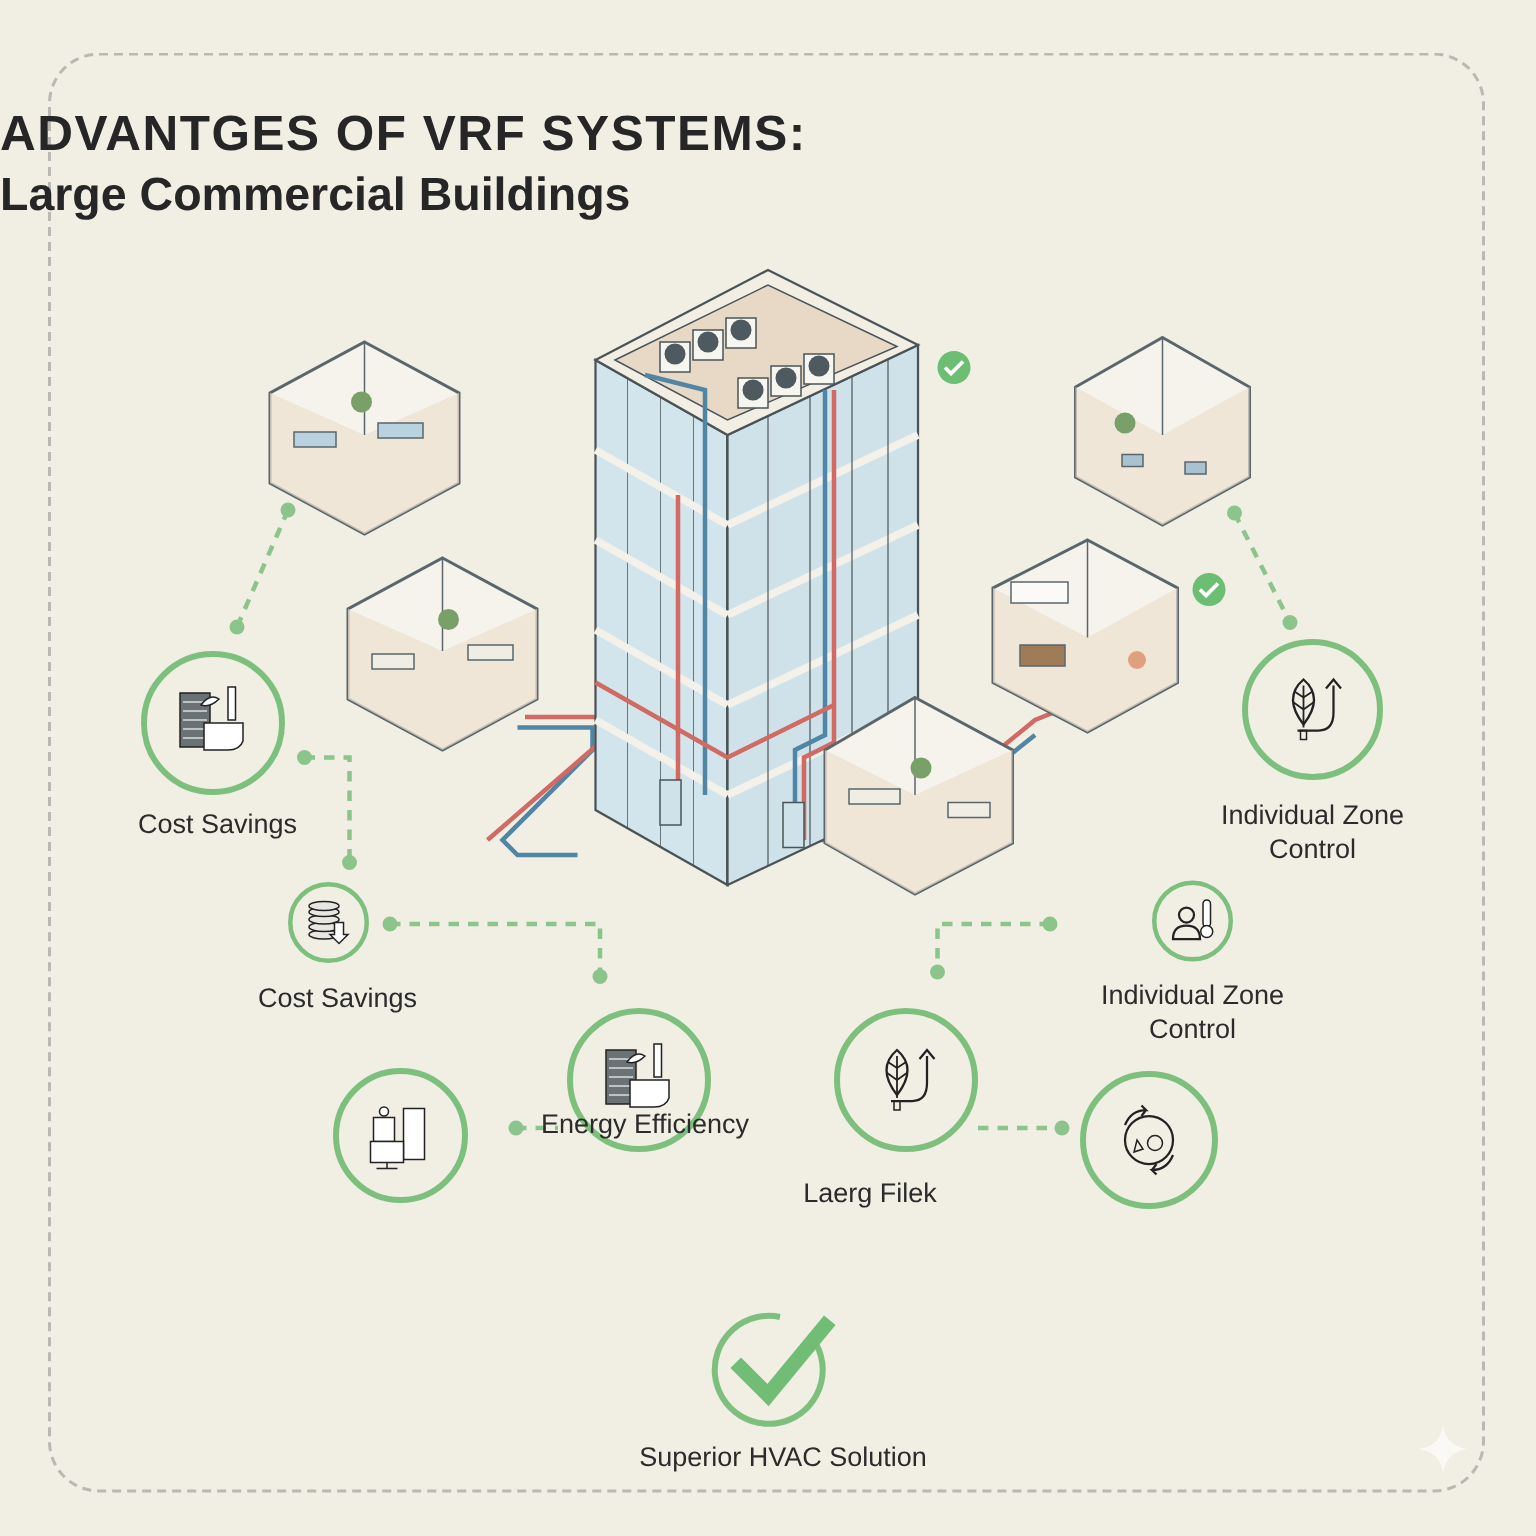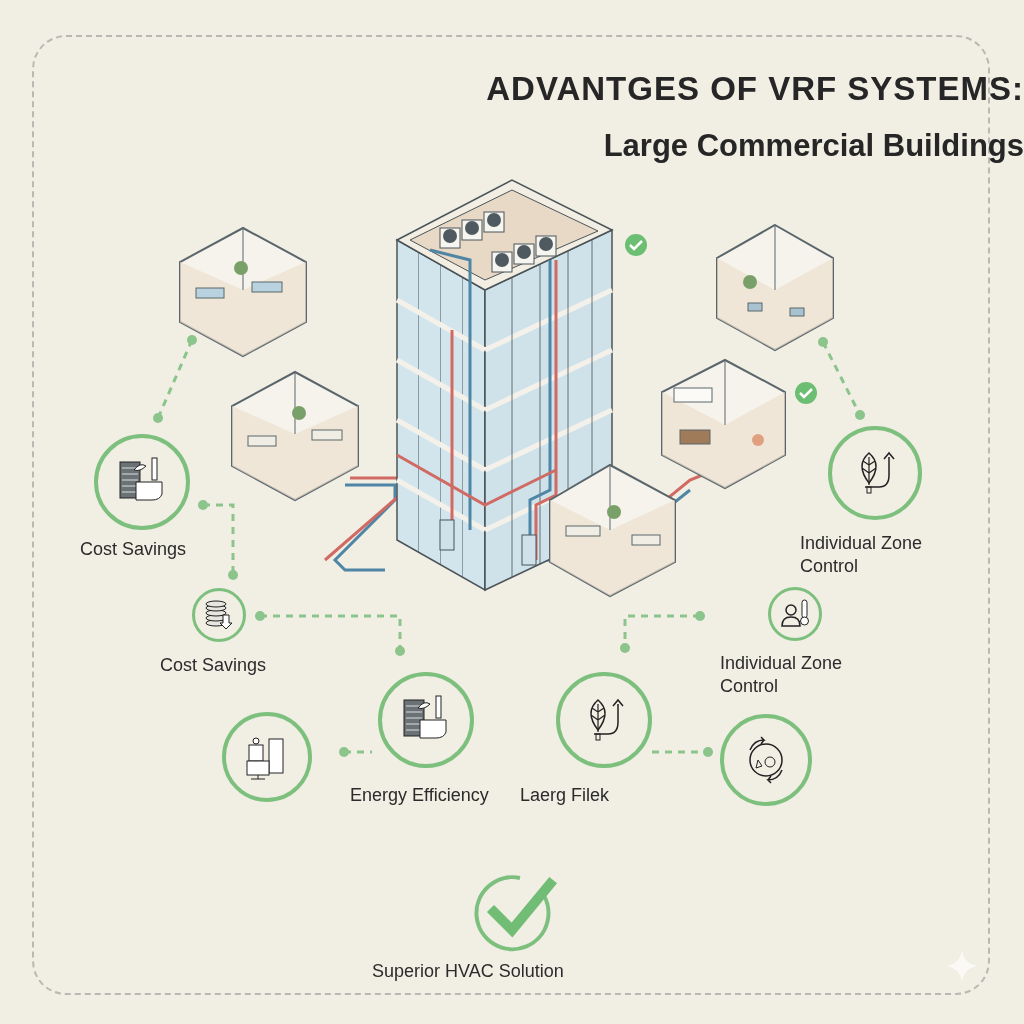--- a/index.html
+++ b/index.html
@@ -1,21 +1,21 @@
 <!DOCTYPE html>
 <html><head>
 <meta charset="utf-8">
 <style>
   html,body{margin:0;padding:0;}
   body{width:1024px;height:1024px;background:#f1eee4;position:relative;overflow:hidden;font-family:"Liberation Sans","DejaVu Sans",sans-serif;color:#222;}
   .frame{position:absolute;left:32px;top:35px;width:958px;height:960px;border:2px dashed #b9b8b2;border-radius:34px;box-sizing:border-box;}
-  .title{position:absolute;left:0;width:1024px;text-align:right;font-weight:bold;color:#262626;}
+  .title{position:absolute;left:0;width:1024px;text-align:left;font-weight:bold;color:#262626;}
   .t1{top:70px;font-size:33px;letter-spacing:1px;}
-  .t2{top:112px;font-size:31px;margin-top:16px;}
-  .label{position:absolute;font-size:18px;color:#2b2b2b;line-height:23px;white-space:nowrap;}
+  .t2{top:112px;font-size:31px;}
+  .label{position:absolute;font-size:18px;color:#2b2b2b;text-align:center;line-height:23px;white-space:nowrap;}
   .circle{position:absolute;border:4px solid #7dc07e;border-radius:50%;box-sizing:border-box;background:transparent;display:flex;align-items:center;justify-content:center;}
   .circle.thin{border-width:3px;}
   svg{position:absolute;left:0;top:0;}
   .sparkle{position:absolute;left:944px;top:948px;width:36px;height:36px;}
 </style>
 </head>
 <body>
 
 <div class="frame"></div>
 
@@ -217,21 +217,21 @@
         <line x1="10" y1="22" x2="26" y2="22"></line>
         <line x1="10" y1="28" x2="26" y2="28"></line>
         <line x1="10" y1="34" x2="26" y2="34"></line>
         <line x1="10" y1="40" x2="26" y2="40"></line>
       </g>
     <rect x="40" y="6" width="5" height="22" fill="#fff" stroke="#222"></rect>
     <path d="M24 30 h26 v12 q-2 6 -10 6 h-16 z" fill="#fff" stroke="#222"></path>
     <path d="M22 18 q6 -8 12 -4 q-6 6 -12 4z" fill="#fff" stroke="#222"></path>
   </svg>
 </div>
-<div class="label" style="left:350px;top:784px;width:160px;">Energy Efficiency</div>
+<div class="label" style="left:350px;top:738px;width:160px;">Energy Efficiency</div>
 
 <div class="circle" style="left:556px;top:672px;width:96px;height:96px;">
   <svg width="56" height="56" viewBox="0 0 56 56" style="position:relative">
     <path d="M22 8 q-14 12 0 30 q14 -18 0 -30z" fill="none" stroke="#222" stroke-width="1.5"></path>
     <path d="M22 12 v28 M22 20 l-6 -4 M22 20 l6 -4 M22 28 l-7 -5 M22 28 l7 -5" fill="none" stroke="#222" stroke-width="1.2"></path>
     <path d="M18 42 h14 q10 0 10 -12 v-18" fill="none" stroke="#222" stroke-width="1.5"></path>
     <path d="M37 14 l5 -6 l5 6" fill="none" stroke="#222" stroke-width="1.5"></path>
     <rect x="20" y="42" width="4" height="6" fill="none" stroke="#222"></rect>
   </svg>
 </div>

